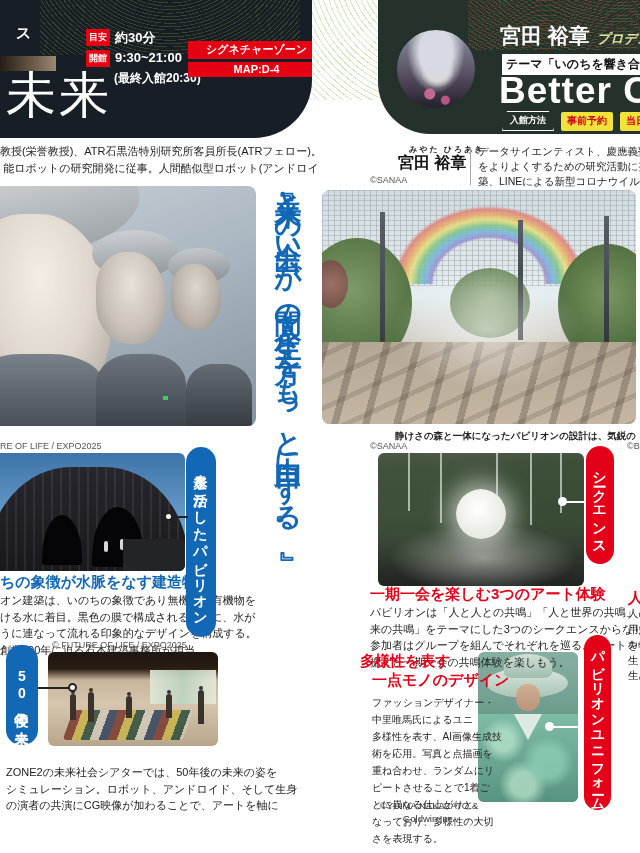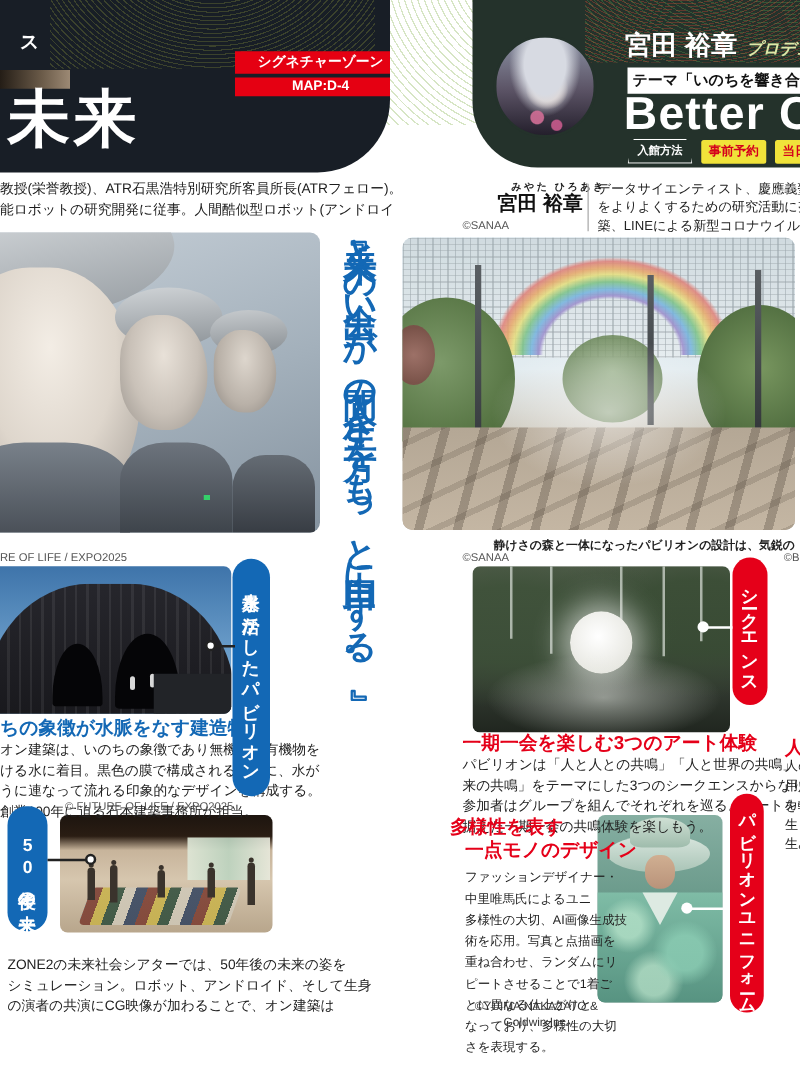--- a/index.html
+++ b/index.html
@@ -11,30 +11,30 @@
     background:repeating-radial-gradient(circle at 105% -35%, rgba(120,170,60,.30) 0 1px, transparent 1px 5px); }
 
   
   #hdr-left { position:absolute; left:0; top:0; width:312px; height:138px; background:#181e26;
     border-radius:0 0 58px 0; z-index:1; overflow:hidden; }
   #hdr-left .waves { position:absolute; left:40px; top:-55px; width:260px; height:110px;
     background:repeating-radial-gradient(ellipse at 50% 0%, rgba(150,160,60,.28) 0 1px, transparent 1px 4px); }
   .hl-partial { position:absolute; left:16px; top:24px; color:#fff; font-size:15px; font-weight:bold; }
   .hl-grad { position:absolute; left:0; top:56px; width:56px; height:15px;
     background:linear-gradient(90deg,#241d16,#6b5b49 60%,#9c8974); }
-  .hl-title { position:absolute; left:6px; top:62px; color:#fff; font-size:50px; font-weight:bold; letter-spacing:3px; }
+  .hl-title { position:absolute; left:6px; top:62px; color:#fff; font-size:50px; font-weight:normal; letter-spacing:3px; }
   .meta { position:absolute; left:86px; top:29px; }
   .meta-row { display:flex; align-items:flex-start; margin-bottom:3px; }
   .tag-red { background:#e50012; color:#fff; font-size:9px; font-weight:bold; padding:2px 3px; margin-right:5px; white-space:nowrap; }
   .meta-val { color:#fff; font-size:13px; font-weight:bold; white-space:nowrap; }
   .meta-note { color:#fff; font-size:12px; font-weight:bold; margin-left:28px; white-space:nowrap; }
   .zone-badges { position:absolute; left:188px; top:41px; width:137px; }
   .badge-wide { background:#e50012; color:#fff; font-size:11px; font-weight:bold; text-align:center;
     padding:1px 0 2px; margin-bottom:3px; white-space:nowrap; }
-  .hl-bio { position:absolute; left:0; top:143px; z-index:1; }
+  .hl-bio { position:absolute; left:0; top:143px; z-index:1;text-align:center; }
   .hl-bio div { font-size:11px; color:#1c1c1c; line-height:17px; white-space:nowrap; }
 
   
   #hdr-right { position:absolute; left:378px; top:0; width:262px; height:134px; background:#24322b;
     border-radius:0 0 0 52px; z-index:1; }
   #hdr-right .waves { position:absolute; left:90px; top:-50px; width:220px; height:100px; overflow:hidden;
     background:
       repeating-radial-gradient(ellipse at 35% 10%, rgba(210,70,50,.35) 0 1px, transparent 1px 4px),
       repeating-radial-gradient(ellipse at 70% 0%, rgba(90,170,80,.30) 0 1px, transparent 1px 5px); }
   .avatar { position:absolute; left:17px; top:28px; width:82px; height:82px; border-radius:50%;
@@ -202,20 +202,31 @@
 
 <div id="page">
 
   <div class="deco-gap"></div>
 
   <div id="hdr-left">
     <div class="waves"></div>
     <div class="hl-partial">ス</div>
     <div class="hl-grad"></div>
     <div class="hl-title">未来</div>
+    <div class="meta">
+      <div class="meta-row">
+        <span class="tag-red">目安</span>
+        <span class="meta-val">約30分</span>
+      </div>
+      <div class="meta-row">
+        <span class="tag-red">開館</span>
+        <span class="meta-val">9:30~21:00</span>
+      </div>
+      <div class="meta-note">(最終入館20:30)</div>
+    </div>
     <div class="zone-badges">
       <div class="badge-wide">シグネチャーゾーン</div>
       <div class="badge-wide">MAP:D-4</div>
     </div>
   </div>
   <div class="hl-bio">
     <div>教授(栄誉教授)、ATR石黒浩特別研究所客員所長(ATRフェロー)。</div>
     <div>能ロボットの研究開発に従事。人間酷似型ロボット(アンドロイ</div>
   </div>
 
@@ -303,21 +314,21 @@
     <div class="person" style="left:78px; top:44px; height:22px;"></div>
     <div class="person" style="left:118px; top:42px; height:24px;"></div>
     <div class="person" style="left:150px; top:38px; height:34px;"></div>
   </div>
   <div id="bubble-50" class="bubble blue">50年後の未来</div>
   <div class="conn-line dk" style="left:38px; top:687px; width:32px;"></div>
   <div class="conn-dot dk-dot" style="left:68px; top:683px;"></div>
   <div class="body-block" style="left:6px; top:764px;">
     <div>ZONE2の未来社会シアターでは、50年後の未来の姿を</div>
     <div>シミュレーション。ロボット、アンドロイド、そして生身</div>
-    <div>の演者の共演にCG映像が加わることで、オン建築は</div>
+    <div>の演者の共演にCG映像が加わることで、アートを軸に</div>
   </div>
 
   <div class="credit" style="left:370px; top:441px;">©SANAA</div>
   <div id="moon-photo" class="photo">
     <div class="mpole" style="left:30px;"></div>
     <div class="mpole" style="left:62px; height:70px;"></div>
     <div class="mpole" style="left:118px; height:64px;"></div>
     <div class="mpole" style="left:152px; height:72px;"></div>
     <div class="mpole" style="left:182px; height:60px;"></div>
     <div class="moon"></div>
@@ -332,21 +343,21 @@
     <div>来の共鳴」をテーマにした3つのシークエンスからなり、</div>
     <div>参加者はグループを組んでそれぞれを巡る。アートを軸に</div>
     <div>据えた一期一会の共鳴体験を楽しもう。</div>
   </div>
 
   <div class="sec-head red-t" style="left:360px; top:652px;">多様性を表す</div>
   <div class="sec-head red-t" style="left:372px; top:671px;">一点モノのデザイン</div>
   <div id="b-uni" class="body-block" style="left:372px; top:694px;">
     <div>ファッションデザイナー・</div>
     <div>中里唯馬氏によるユニ</div>
-    <div>多様性の大切、AI画像生成技</div>
+    <div>多様性を表す、AI画像生成技</div>
     <div>術を応用。写真と点描画を</div>
     <div>重ね合わせ、ランダムにリ</div>
     <div>ピートさせることで1着ご</div>
     <div>とに異なる仕上がりと</div>
     <div>なっており、多様性の大切</div>
     <div>さを表現する。</div>
   </div>
   <div class="credit-center" style="left:368px; top:799px; width:122px;">
     <div>©YUIMA NAKAZATO &amp;</div>
     <div>Goldwin Inc.</div>

